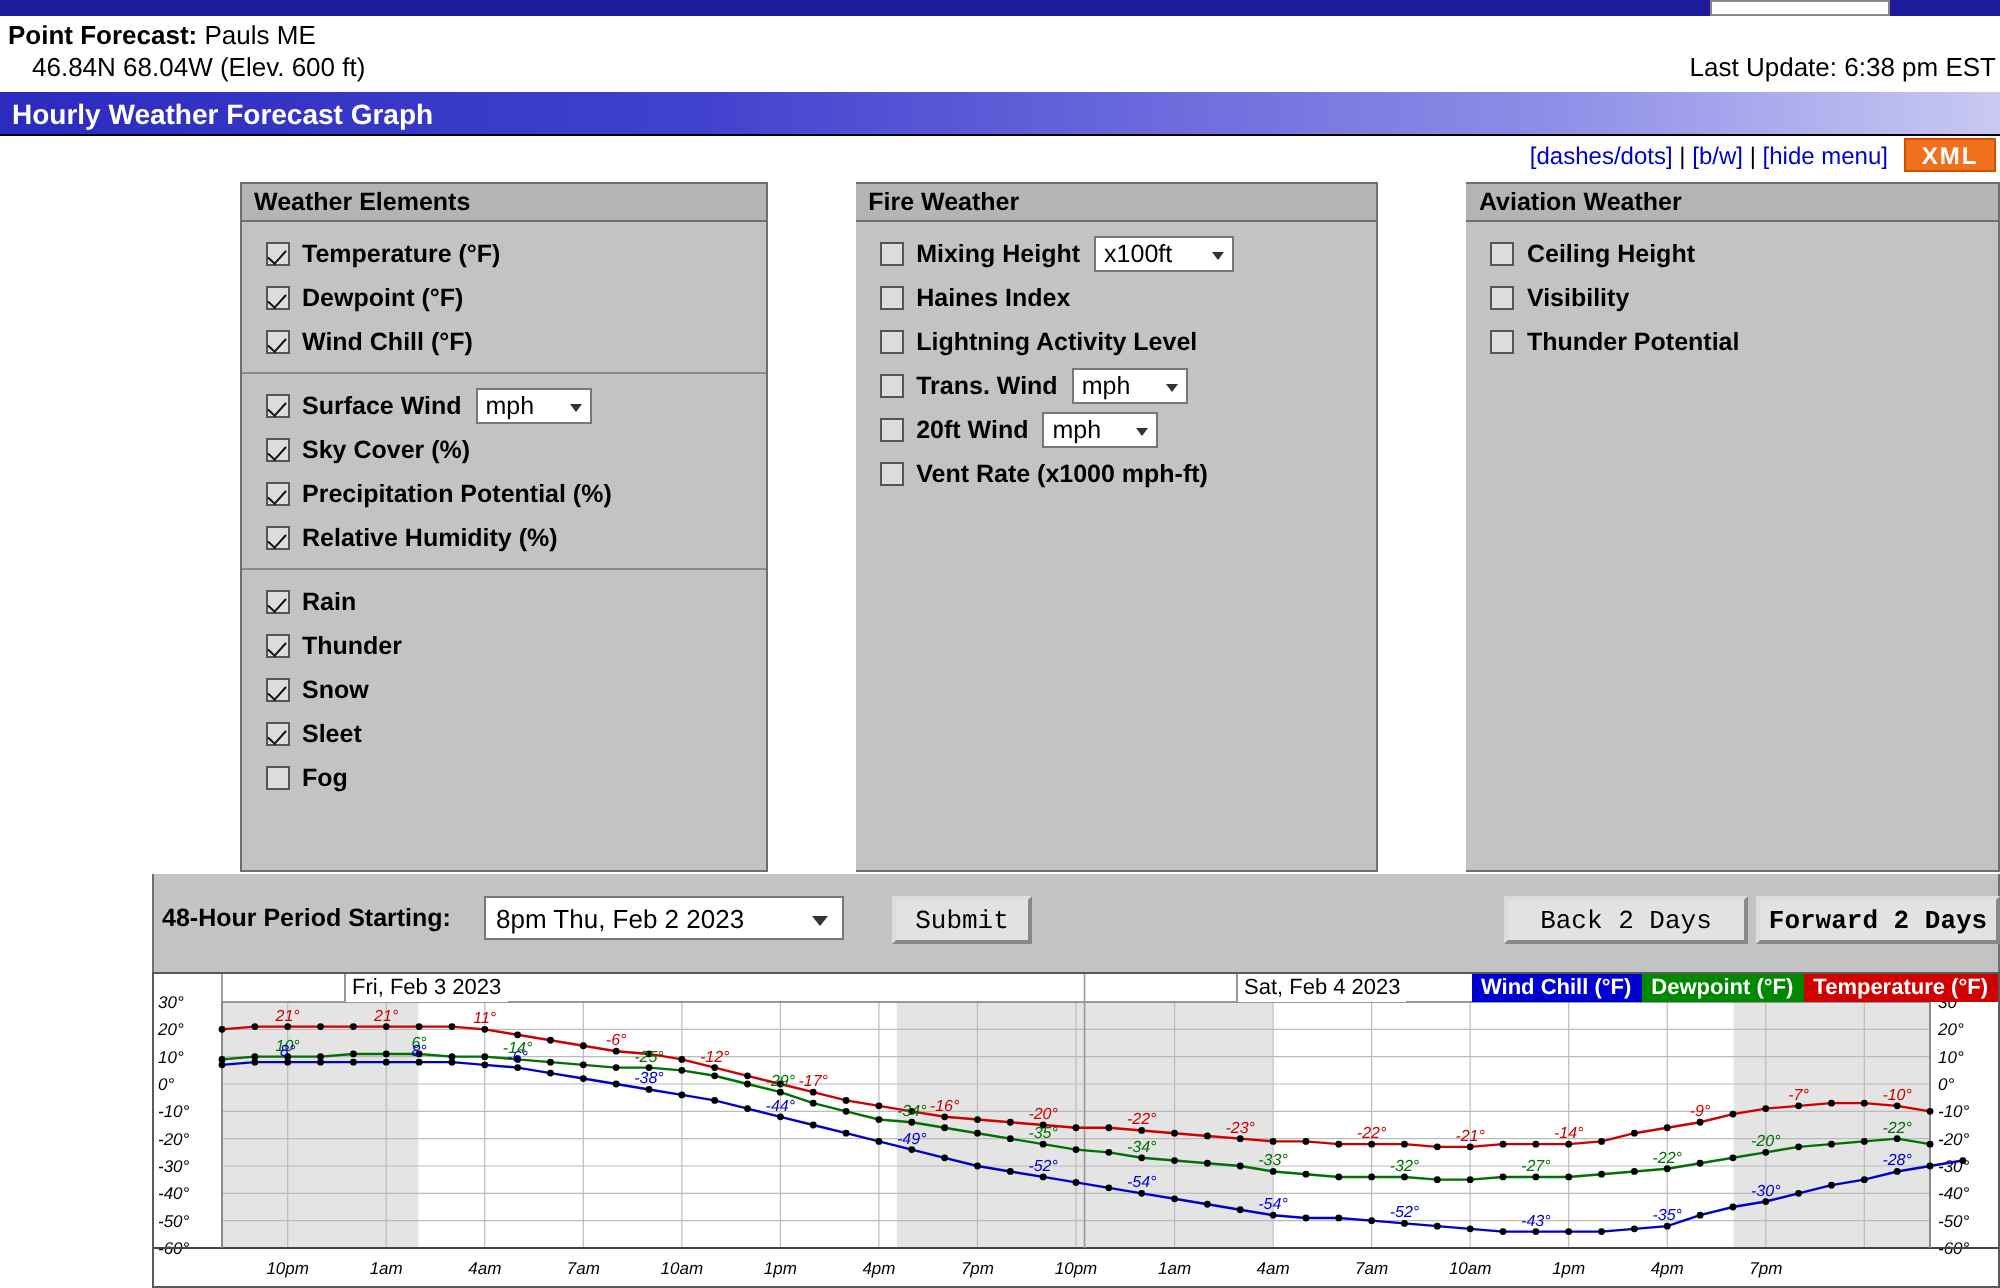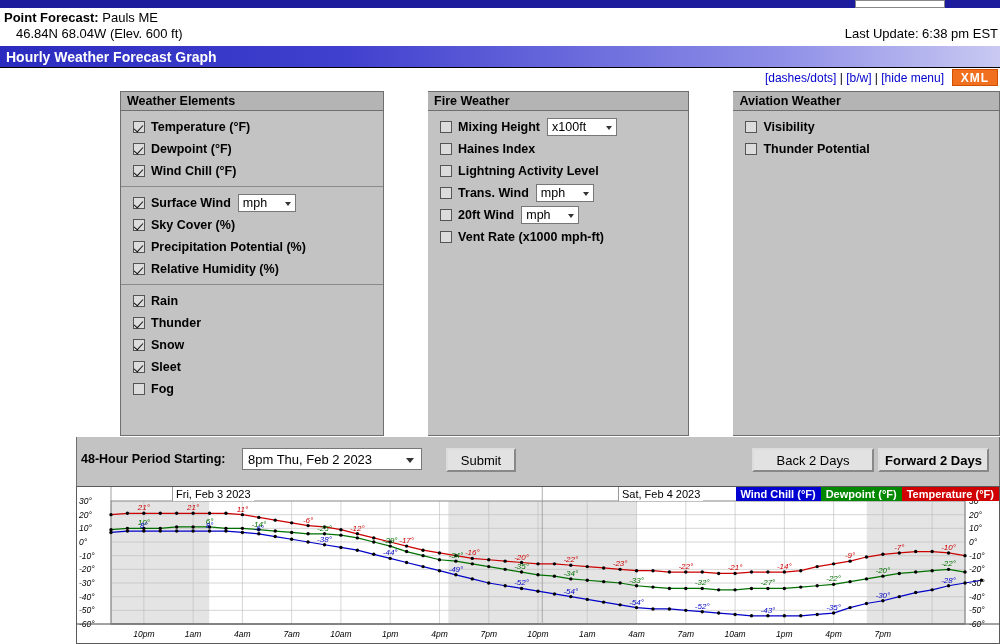--- a/index.html
+++ b/index.html
@@ -81,25 +81,25 @@
     border:1px solid #777;font-size:13px;display:flex;align-items:center;padding-left:5px;
     box-sizing:border-box;
   }
   .period-sel::after{
     content:"";position:absolute;right:7px;top:9px;
     border-left:4px solid transparent;border-right:4px solid transparent;border-top:5px solid #333;
   }
   .btn{
     position:absolute;height:24px;background:#e2e2e2;border:2px outset #dcdcdc;
     font-size:13px;display:flex;align-items:center;justify-content:center;
-    font-family:Liberation Sans, sans-serif;box-sizing:border-box;
+    font-family:Liberation Mono, monospace;box-sizing:border-box;
   }
   .btn-submit{left:369px;top:11px;width:70px;}
   .btn-back{left:675px;top:11px;width:122px;color:#000000;}
-  .btn-fwd{left:801px;top:11px;width:111px;font-weight:bold;}
+  .btn-fwd{left:801px;top:11px;width:122px;font-weight:bold;}
   
   .chart{position:absolute;left:76px;top:486px;width:924px;height:158px;background:#fff;
          border:1px solid #5a5a5a;box-sizing:border-box;overflow:hidden;}
   .chart svg{display:block;}
   .legend{position:absolute;top:0px;height:14px;display:flex;font-size:11px;font-weight:bold;}
   .lg{height:14px;display:flex;align-items:center;padding:0 5px;color:#fff;box-sizing:border-box;}
   .lg-wc{background:#0000d0;}
   .lg-dp{background:#008800;}
   .lg-tp{background:#d00000;}
   .daylabel{position:absolute;top:0px;font-size:11px;background:#fff;padding:0 3px;
@@ -225,20 +225,24 @@
       <div class="row">
         <span class="cb"></span>
         <span class="lbl">Vent Rate (x1000 mph-ft)</span>
       </div>
     </div>
   </div>
 
   <div class="panel p3">
     <div class="panel-head">Aviation Weather</div>
     <div class="grp">
+      <div class="row">
+        <span class="cb"></span>
+        <span class="lbl">Ceiling Height</span>
+      </div>
       <div class="row">
         <span class="cb"></span>
         <span class="lbl">Visibility</span>
       </div>
       <div class="row">
         <span class="cb"></span>
         <span class="lbl">Thunder Potential</span>
       </div>
     </div>
   </div>

